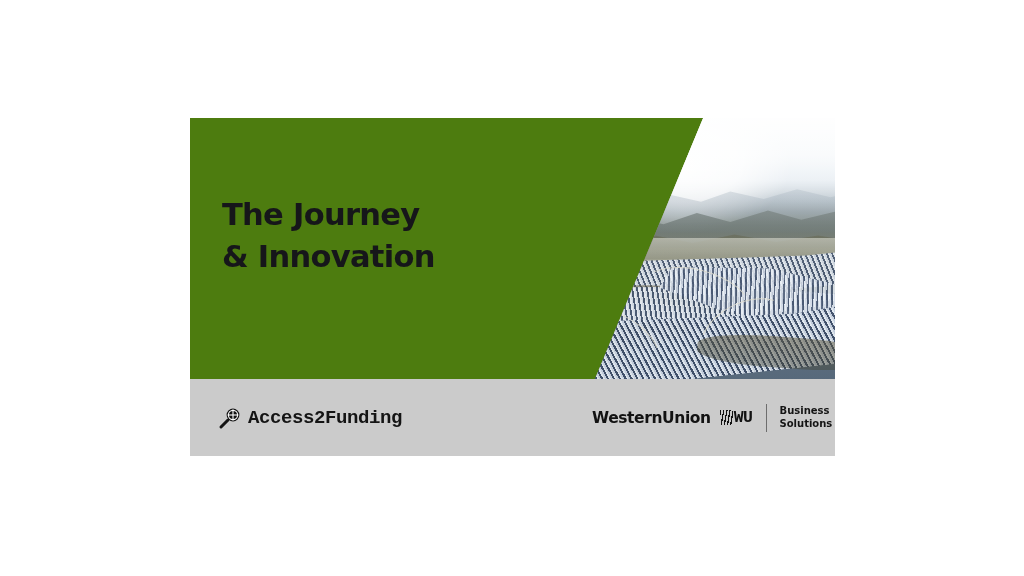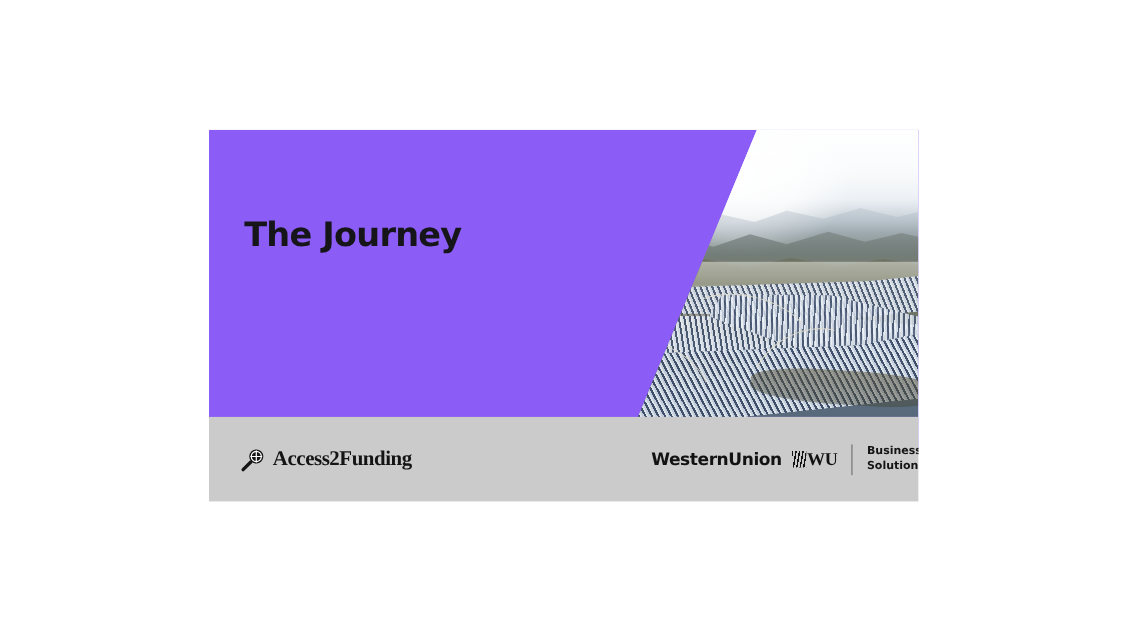--- a/index.html
+++ b/index.html
@@ -29,22 +29,23 @@
     background: #f2f2f1;
     overflow: hidden;
   }
 
   
   .slide-body {
     position: absolute;
     left: 0; top: 0;
     width: 645px;
     height: 291px;
-    background: #8b5cf6;
+    background: #4d7c0f;
     overflow: hidden;
+    padding-left: 15px;
   }
 
   
   .title-block {
     position: absolute;
     left: 32px;
     top: 76px;
     width: 300px;
     z-index: 5;
   }
@@ -240,21 +241,21 @@
     align-items: center;
     gap: 6px;
   }
   .a2f-glass {
     position: relative;
     width: 24px;
     height: 24px;
     flex: 0 0 auto;
   }
   .a2f-text {
-    font-family: Liberation Serif, serif;
+    font-family: Liberation Mono, monospace;
     font-weight: bold;
     font-size: 19px;
     letter-spacing: -0.4px;
     color: #141414;
     white-space: nowrap;
   }
 
   
   .wu-lockup {
     position: absolute;
@@ -279,21 +280,21 @@
   }
   .wu-stripes {
     display: inline-block;
     width: 13px;
     height: 15px;
     background-image: repeating-linear-gradient(100deg,
       #121212 0px, #121212 1.3px,
       transparent 1.3px, transparent 3.1px);
   }
   .wu-abbr {
-    font-family: Liberation Serif, serif;
+    font-family: Liberation Mono, monospace;
     font-weight: bold;
     font-size: 16.5px;
     letter-spacing: -0.5px;
     color: #121212;
   }
   .wu-divider {
     width: 1px;
     height: 28px;
     background: #6d6d6d;
     margin: 0 4px;
@@ -335,20 +336,21 @@
           <div class="road road1"></div>
           <div class="road road2"></div>
           <div class="road road3"></div>
 
           <div class="haze"></div>
         </div>
       </div>
 
       <div class="title-block">
         <div class="title-line">The Journey</div>
+        <div class="title-line">&amp; Innovation</div>
       </div>
 
     </div>
 
     <div class="footer">
 
       <div class="a2f-logo">
         <span class="a2f-glass">
           <svg width="24" height="24" viewBox="0 0 24 24" aria-hidden="true">
             <line x1="3" y1="21" x2="10" y2="14" stroke="#141414" stroke-width="3" stroke-linecap="round"></line>

